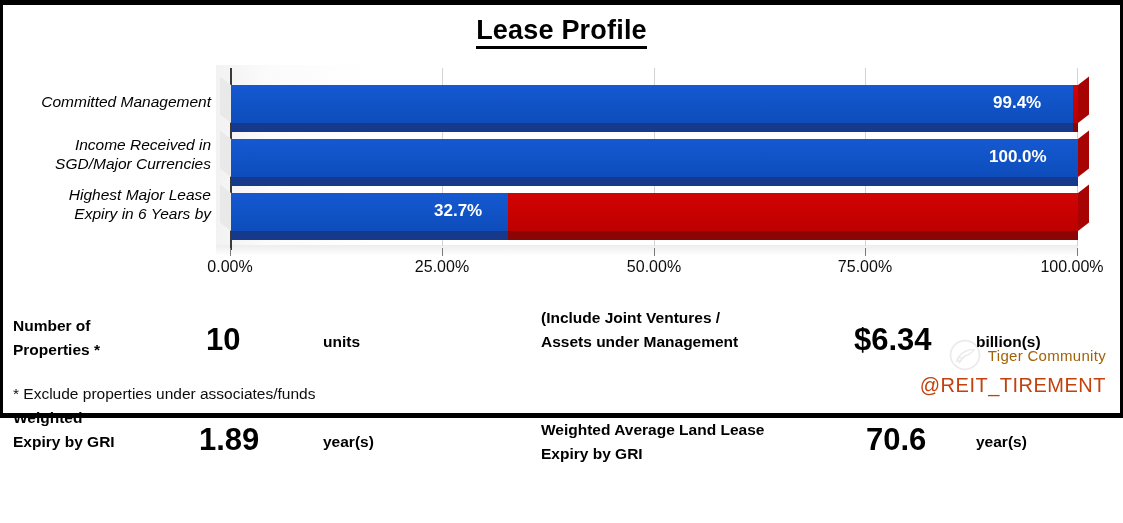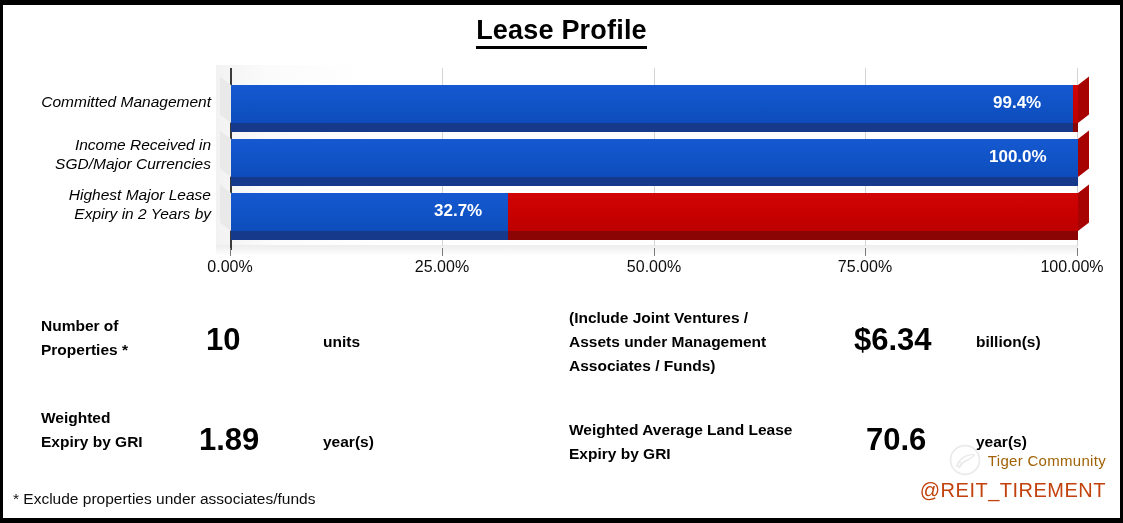--- a/index.html
+++ b/index.html
@@ -4,21 +4,21 @@
 <style>
   * { box-sizing: border-box; margin: 0; padding: 0; }
   html, body {
     width: 1123px; height: 523px;
     background: #ffffff;
     font-family: "Liberation Sans", sans-serif;
     overflow: hidden;
   }
   #frame {
     position: relative;
-    width: 1123px; height: 523px;
+    width: 1123px; height: 418px;
     background: #ffffff;
     border-top: 5px solid #000000;
     border-bottom: 5px solid #000000;
     border-left: 3px solid #000000;
     border-right: 3px solid #000000;
   }
 
   
   #title {
     position: absolute;
@@ -125,21 +125,20 @@
     width: 120px;
   }
 
   
   .metric-label {
     position: absolute;
     font-size: 15.5px;
     font-weight: bold;
     line-height: 24px;
     color: #000;
-    margin-left: 28px;
   }
   .metric-value {
     position: absolute;
     font-size: 31px;
     font-weight: bold;
     color: #000;
     white-space: nowrap;
   }
   .metric-unit {
     position: absolute;
@@ -204,21 +203,21 @@
 
     <div class="catlabel" style="left:8px; top:32px;">
       <div>Committed Management</div>
     </div>
     <div class="catlabel" style="left:8px; top:75px;">
       <div>Income Received in</div>
       <div>SGD/Major Currencies</div>
     </div>
     <div class="catlabel" style="left:8px; top:125px;">
       <div>Highest Major Lease</div>
-      <div>Expiry in 2 Years by</div>
+      <div>Expiry in 6 Years by</div>
     </div>
 
     <div class="barrow" style="top:25px; width:847px;">
       <div class="face-left"></div>
       <div class="seg blue" style="left:0px; width:842px;"></div>
       <div class="face-bottom blue" style="left:0px; width:842px;"></div>
       <div class="seg red" style="left:842px; width:5px;"></div>
       <div class="face-bottom red" style="left:842px; width:5px;"></div>
       <div class="face-right red" style="left:847px;"></div>
       <div class="barlabel" style="left:762px;">99.4%</div>
@@ -252,21 +251,20 @@
   <div class="metric-label" style="left:10px; top:309px; width:160px;">
     <div>Number of</div>
     <div>Properties *</div>
   </div>
   <div class="metric-value" style="left:203px; top:317px;">10</div>
   <div class="metric-unit" style="left:320px; top:328px;">units</div>
 
   <div class="metric-label" style="left:538px; top:301px; width:290px;">
     <div>(Include Joint Ventures /</div>
     <div>Assets under Management</div>
-    <div>Associates / Funds)</div>
   </div>
   <div class="metric-value" style="left:851px; top:317px;">$6.34</div>
   <div class="metric-unit" style="left:973px; top:328px;">billion(s)</div>
 
   <div class="metric-label" style="left:10px; top:401px; width:170px;">
     <div>Weighted</div>
     <div>Expiry by GRI</div>
   </div>
   <div class="metric-value" style="left:196px; top:417px;">1.89</div>
   <div class="metric-unit" style="left:320px; top:428px;">year(s)</div>

